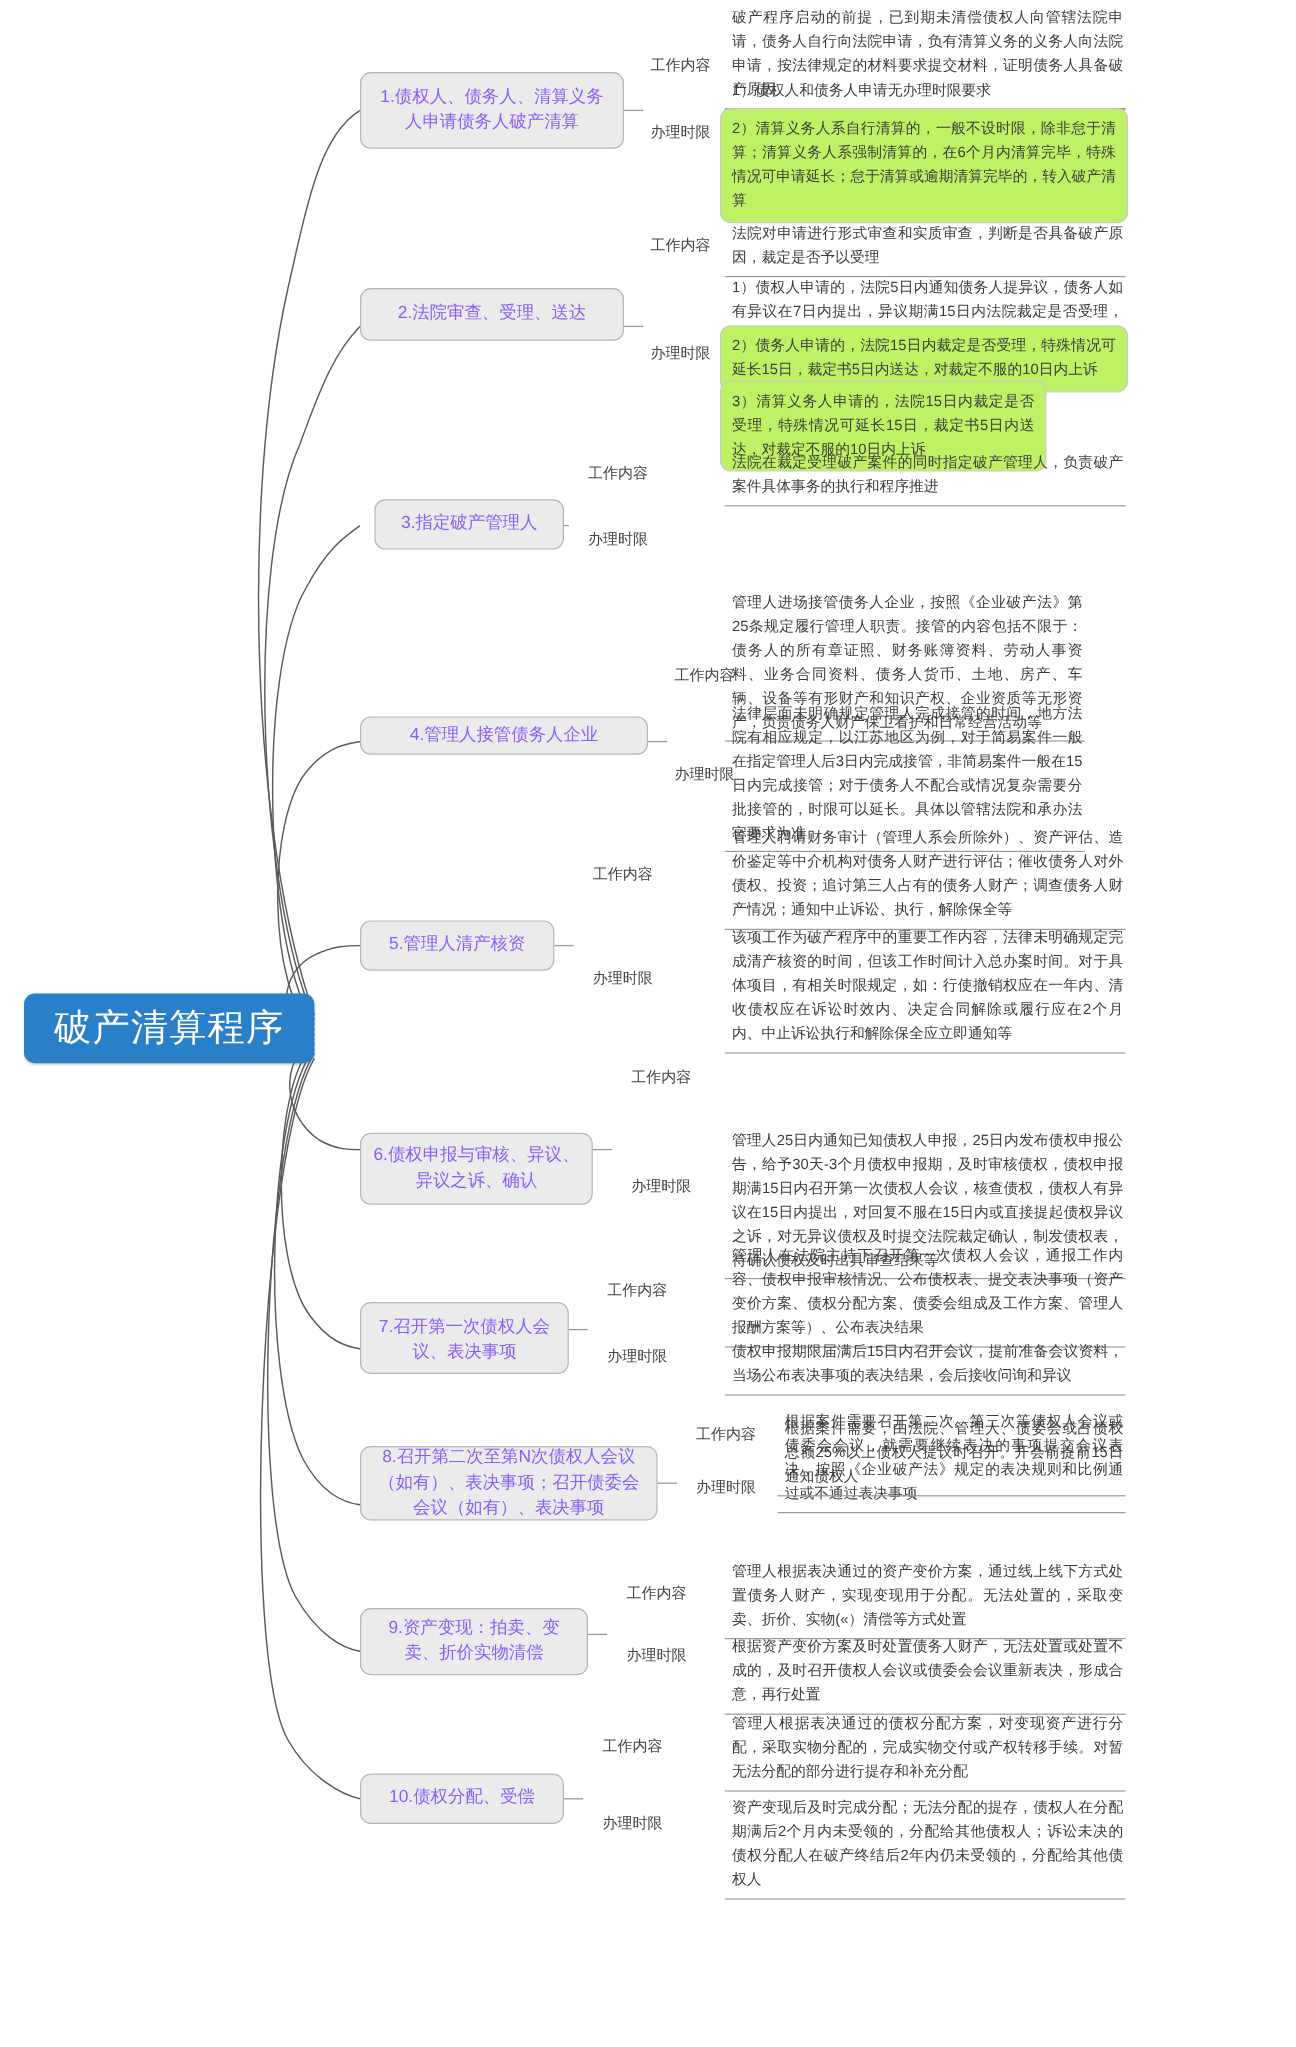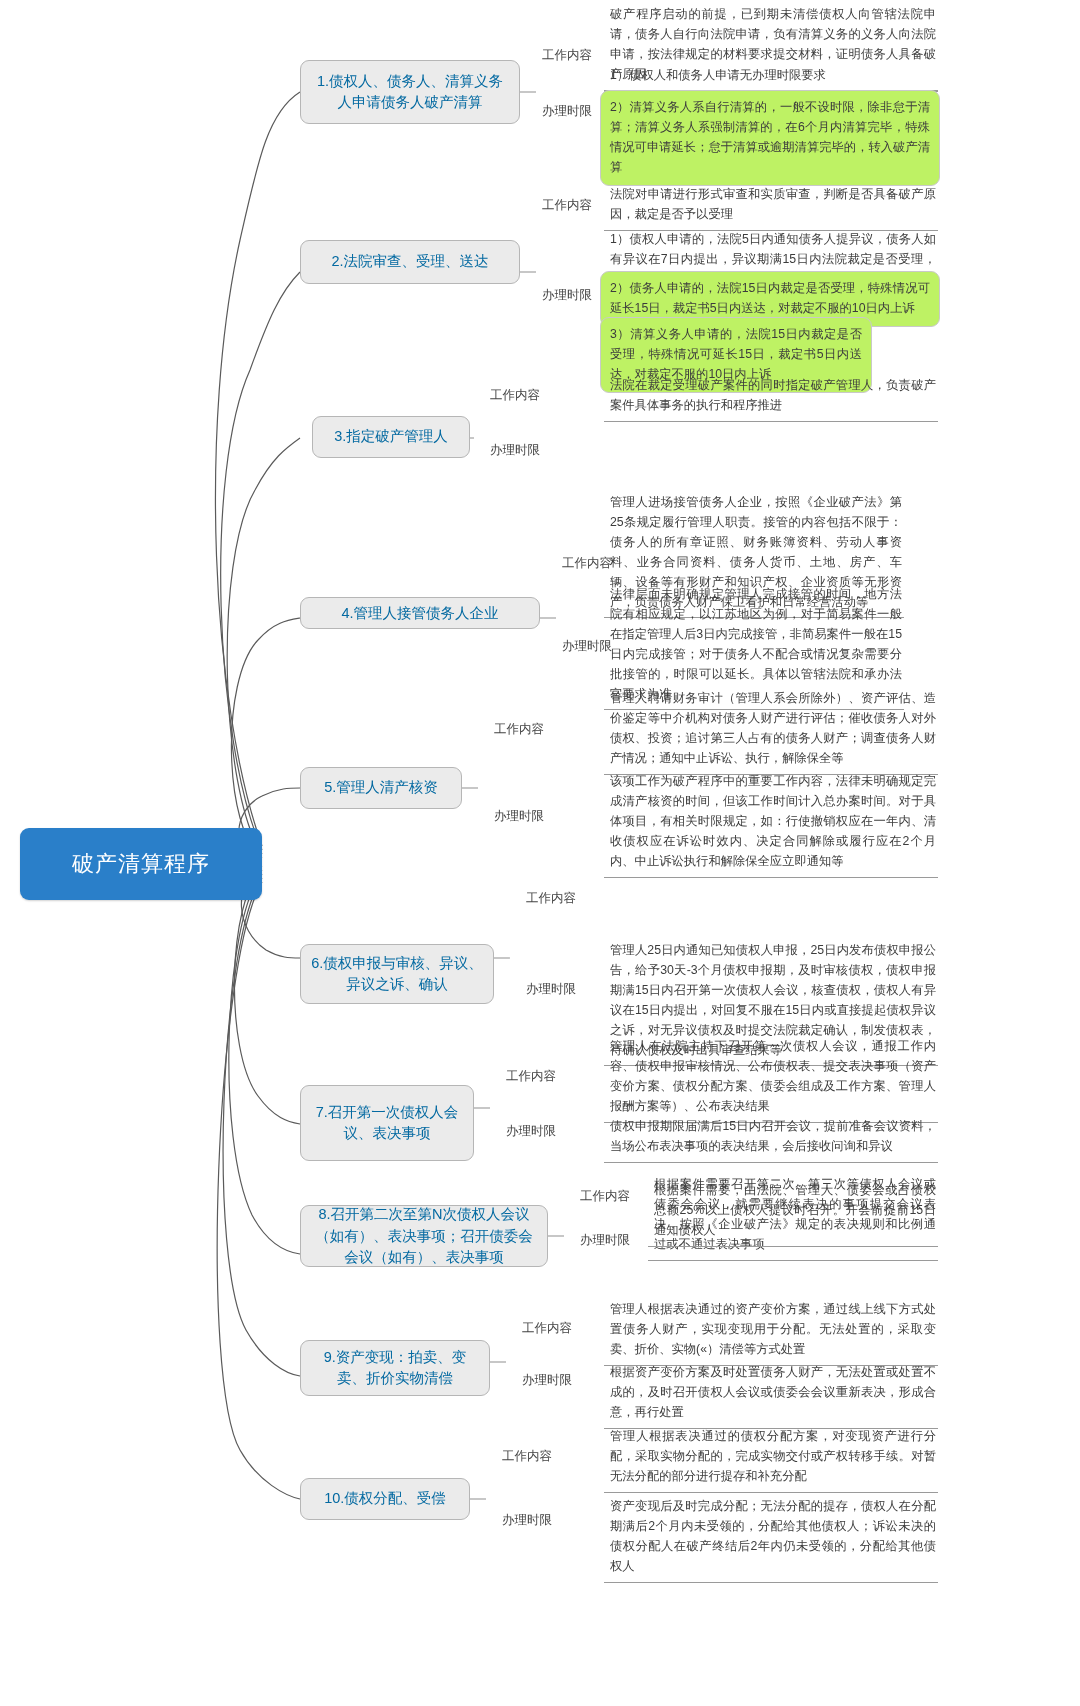--- a/index.html
+++ b/index.html
@@ -19,45 +19,45 @@
     left:0;top:0;
     width:1080px;height:1706px;
     pointer-events:none;
   }
   
   .root-node{
     position:absolute;
     left:20px;
     top:828px;
     width:242px;
-    height:72px;
+    height:58px;
     background:#2a7fc9;
     border-radius:9px;
     display:flex;
     align-items:center;
     justify-content:center;
     color:#ffffff;
-    font-size:22px;
+    font-size:31px;
     letter-spacing:1px;
     box-shadow:0 1px 2px rgba(0,0,0,.18);
   }
   
   .branch{
     position:absolute;
     background:#ebebeb;
     border:1px solid #b6b6b6;
     border-radius:9px;
     box-sizing:border-box;
     display:flex;
     align-items:center;
     justify-content:center;
     text-align:center;
     font-size:14.5px;
     line-height:1.45;
-    color:#0369a1;
+    color:#8b5cf6;
     padding:6px 10px;
   }
   
   .cat-label{
     position:absolute;
     font-size:12.5px;
     color:#444;
     white-space:nowrap;
     text-align:right;
     transform:translateY(-50%);
@@ -162,21 +162,21 @@
   <div class="leaf plain" style="left:604px;top:686px;width:334px;">管理人聘请财务审计（管理人系会所除外）、资产评估、造价鉴定等中介机构对债务人财产进行评估；催收债务人对外债权、投资；追讨第三人占有的债务人财产；调查债务人财产情况；通知中止诉讼、执行，解除保全等</div>
   <div class="leaf plain" style="left:604px;top:769px;width:334px;">该项工作为破产程序中的重要工作内容，法律未明确规定完成清产核资的时间，但该工作时间计入总办案时间。对于具体项目，有相关时限规定，如：行使撤销权应在一年内、清收债权应在诉讼时效内、决定合同解除或履行应在2个月内、中止诉讼执行和解除保全应立即通知等</div>
 
   <div class="branch" style="left:300px;top:928px;width:194px;height:60px;margin-top:16px;">
     <span>6.债权申报与审核、异议、异议之诉、确认</span>
   </div>
   <div class="cat-label" style="left:514px;top:898px;width:62px;">工作内容</div>
   <div class="cat-label" style="left:514px;top:989px;width:62px;">办理时限</div>
   <div class="leaf plain" style="left:604px;top:938px;width:334px;">管理人25日内通知已知债权人申报，25日内发布债权申报公告，给予30天-3个月债权申报期，及时审核债权，债权申报期满15日内召开第一次债权人会议，核查债权，债权人有异议在15日内提出，对回复不服在15日内或直接提起债权异议之诉，对无异议债权及时提交法院裁定确认，制发债权表，待确认债权及时出具审查结果等</div>
 
-  <div class="branch" style="left:300px;top:1085px;width:174px;height:76px;">
+  <div class="branch" style="left:300px;top:1085px;width:174px;height:60px;align-items:flex-end;">
     <span>7.召开第一次债权人会议、表决事项</span>
   </div>
   <div class="cat-label" style="left:494px;top:1076px;width:62px;">工作内容</div>
   <div class="cat-label" style="left:494px;top:1131px;width:62px;">办理时限</div>
   <div class="leaf plain" style="left:604px;top:1034px;width:334px;">管理人在法院主持下召开第一次债权人会议，通报工作内容、债权申报审核情况、公布债权表、提交表决事项（资产变价方案、债权分配方案、债委会组成及工作方案、管理人报酬方案等）、公布表决结果</div>
   <div class="leaf plain" style="left:604px;top:1114px;width:334px;">债权申报期限届满后15日内召开会议，提前准备会议资料，当场公布表决事项的表决结果，会后接收问询和异议</div>
 
   <div class="branch" style="left:300px;top:1205px;width:248px;height:62px;">
     <span>8.召开第二次至第N次债权人会议（如有）、表决事项；召开债委会会议（如有）、表决事项</span>
   </div>

